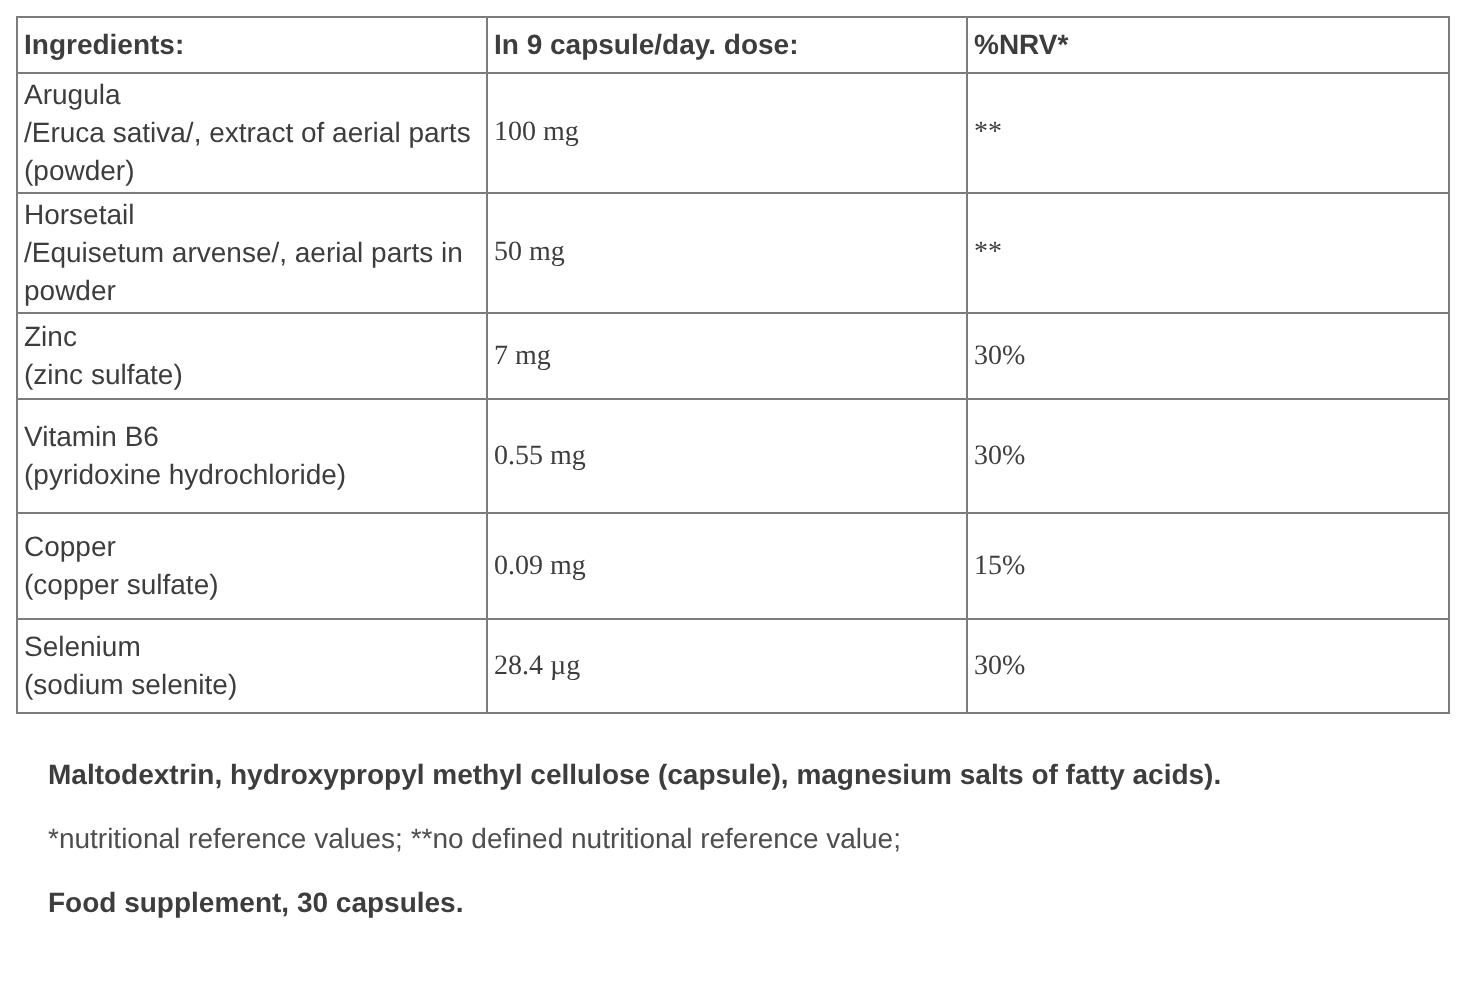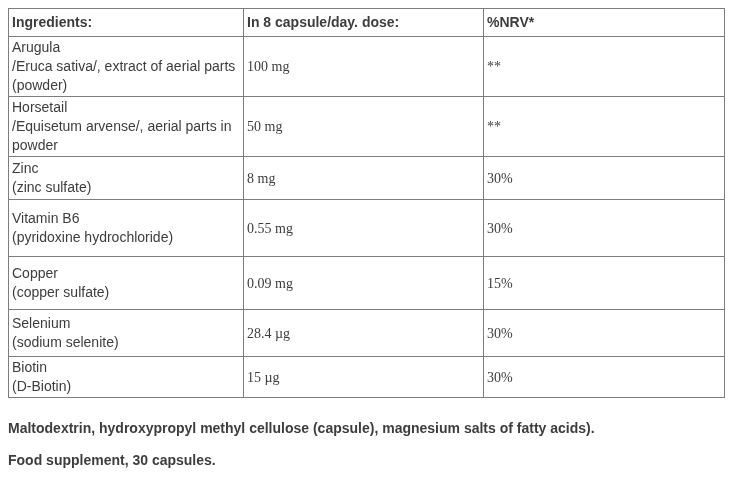--- a/index.html
+++ b/index.html
@@ -35,42 +35,42 @@
     text-align: left;
     line-height: 19px;
     overflow: hidden;
   }
   table.ingredients thead tr { height: 28px; }
   table.ingredients th { font-weight: bold; }
   td.cell-ingredient { white-space: pre-line; }
   td.cell-dose, td.cell-nrv { white-space: nowrap; font-family: Liberation Serif, serif; }
   .footer { padding-top: 21px; }
   .footer p {
-    margin: 0 0 13px 0;
+    margin: 0 0 13px 16px;
     line-height: 19px;
     color: var(--text_light);
   }
   .footer p.bold {
     font-weight: bold;
     color: var(--text);
   }
 </style>
 </head>
 <body>
 
 <table class="ingredients">
   <colgroup>
     <col style="width:235px">
     <col style="width:240px">
     <col style="width:241px">
   </colgroup>
   <thead>
     <tr>
       <th>Ingredients:</th>
-      <th>In 8 capsule/day. dose:</th>
+      <th>In 9 capsule/day. dose:</th>
       <th>%NRV*</th>
     </tr>
   </thead>
   <tbody id="table-body">
       <tr style="height: 60px; margin-left: 32px;">
     <td class="cell-ingredient">Arugula
 /Eruca sativa/, extract of aerial parts
 (powder)</td>
     <td class="cell-dose">100 mg</td>
     <td class="cell-nrv">**</td>
@@ -78,46 +78,41 @@
       <tr style="height: 57px;">
     <td class="cell-ingredient">Horsetail
 /Equisetum arvense/, aerial parts in
 powder</td>
     <td class="cell-dose">50 mg</td>
     <td class="cell-nrv">**</td>
   </tr>
       <tr style="height: 43px;">
     <td class="cell-ingredient">Zinc
 (zinc sulfate)</td>
-    <td class="cell-dose">8 mg</td>
+    <td class="cell-dose">7 mg</td>
     <td class="cell-nrv">30%</td>
   </tr>
       <tr style="height: 57px; margin-left: 48px;">
     <td class="cell-ingredient">Vitamin B6
 (pyridoxine hydrochloride)</td>
     <td class="cell-dose">0.55 mg</td>
     <td class="cell-nrv">30%</td>
   </tr>
       <tr style="height: 53px; padding-left: 24px;">
     <td class="cell-ingredient">Copper
 (copper sulfate)</td>
     <td class="cell-dose">0.09 mg</td>
     <td class="cell-nrv">15%</td>
   </tr>
       <tr style="height: 47px; padding-left: 44px;">
     <td class="cell-ingredient">Selenium
 (sodium selenite)</td>
     <td class="cell-dose">28.4 µg</td>
     <td class="cell-nrv">30%</td>
   </tr>
-      <tr style="height: 37px;">
-    <td class="cell-ingredient">Biotin
-(D-Biotin)</td>
-    <td class="cell-dose">15 µg</td>
-    <td class="cell-nrv">30%</td>
-  </tr>
     </tbody>
 </table>
 
 <div class="footer">
   <p class="bold">Maltodextrin, hydroxypropyl methyl cellulose (capsule), magnesium salts of fatty acids).</p>
+  <p>*nutritional reference values; **no defined nutritional reference value;</p>
   <p class="bold">Food supplement, 30 capsules.</p>
 </div>
 
 </body></html>

